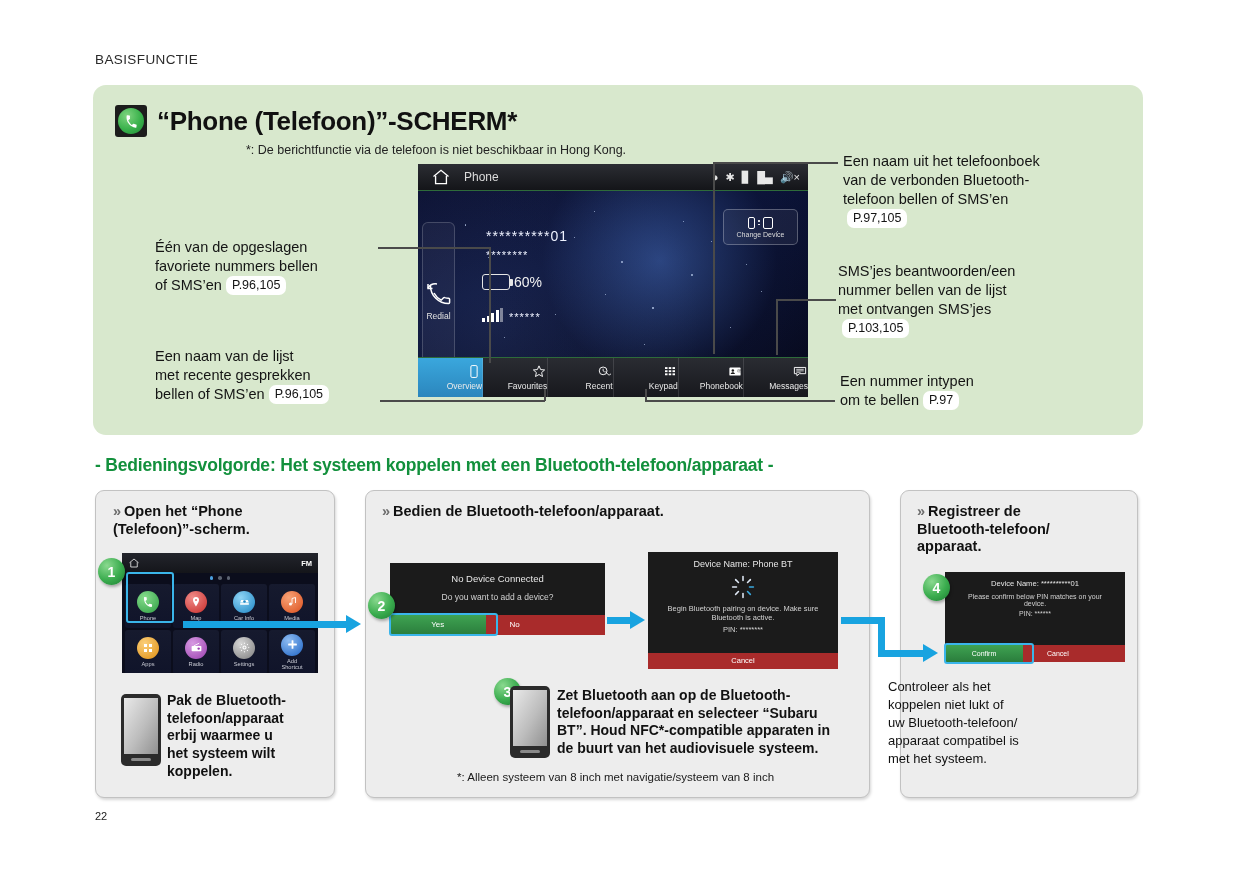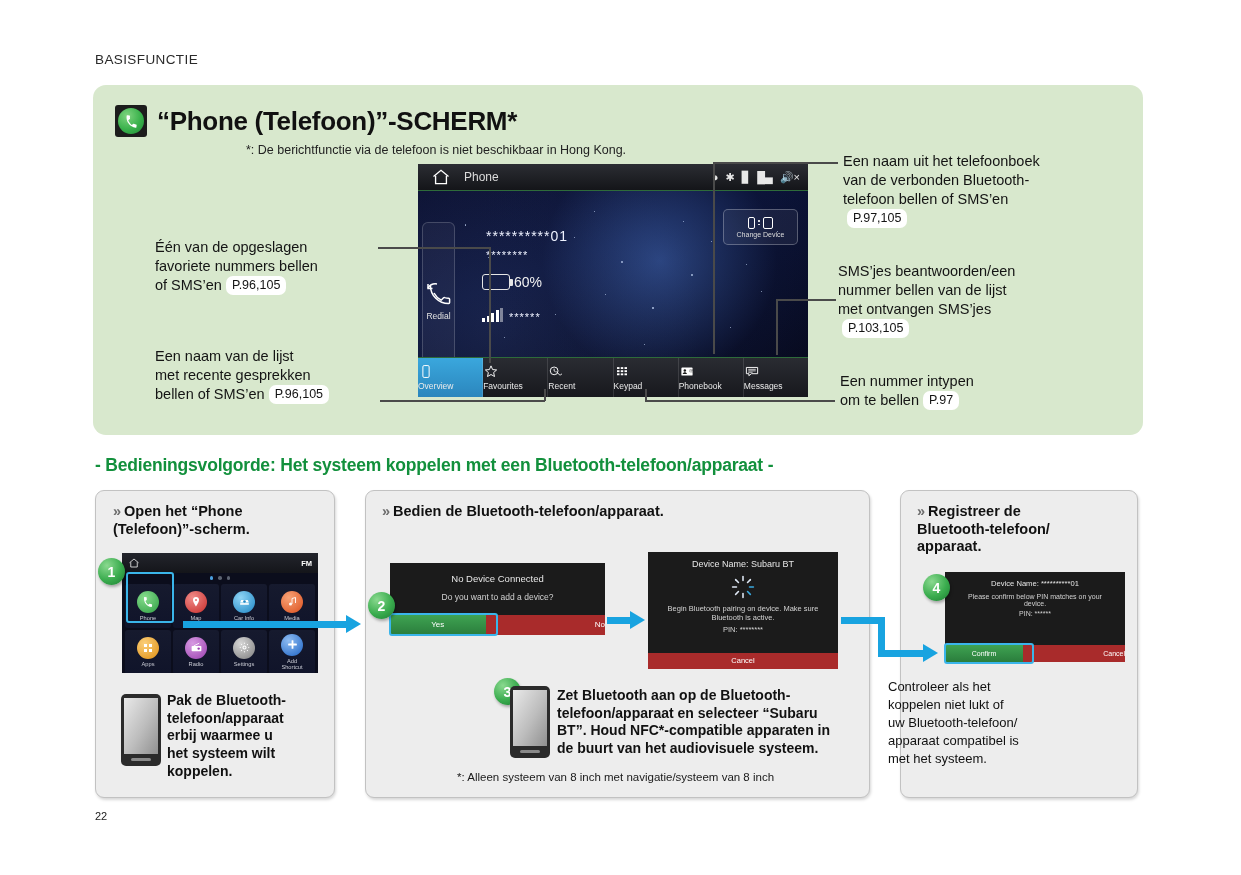--- a/index.html
+++ b/index.html
@@ -93,21 +93,21 @@
   }
   #change-device .cdicons { display:flex; align-items:center; gap:3px; }
   #change-device .dev1 { width:7px; height:12px; border:1.3px solid #fff; border-radius:2px; }
   #change-device .dots { display:flex; flex-direction:column; gap:2px; }
   #change-device .dots span { width:1.6px; height:1.6px; background:#fff; border-radius:50%; }
   #change-device .dev2 { width:10px; height:12px; border:1.3px solid #fff; border-radius:2px; }
   #change-device .lbl { color:#dcdcdc; font-size:7px; }
 
   #hu-tabs { position:absolute; left:0; bottom:0; width:100%; height:40px;
     background:linear-gradient(#2a2c32,#17181d); border-top:1.5px solid #2e6b3a; display:flex; }
-  .hu-tab { flex:1; display:flex; flex-direction:column; align-items:flex-start; justify-content:center;
+  .hu-tab { flex:1; display:flex; flex-direction:column; align-items:flex-end; justify-content:center;
     gap:2px; border-right:1px solid rgba(255,255,255,0.12); }
   .hu-tab:last-child { border-right:none; }
   .hu-tab.active { background:linear-gradient(#3aa7dd,#2b86bd); }
   .hu-tab .lbl { color:#eaeaea; font-size:8.5px; }
   .hu-tab svg { width:16px; height:15px; }
 
   
   .callout { position:absolute; font-size:14.5px; line-height:1.32; color:#141414; }
   .pref { display:inline-block; background:#fff; border-radius:7px; padding:1px 6px;
           font-size:12.5px; margin-left:4px; vertical-align:1px; white-space:nowrap; }
@@ -147,21 +147,21 @@
   .mtile .lbl { color:#c9cbd4; font-size:5.7px; text-align:center; line-height:1.05; }
   #phone-hl { position:absolute; left:126px; top:572px; width:48px; height:51px;
               border:2.5px solid #3ab5ea; border-radius:3px; }
 
   
   .dlg { position:absolute; background:#1b1b1b; }
   .dlg .dtitle { color:#e6e6e6; text-align:center; }
   .dlg .dtext { color:#d2d2d2; text-align:center; }
   .btnrow { display:flex; }
   .btn-yes { flex:1; background:linear-gradient(#3fa352,#2a7d3c); color:#fff; text-align:center; }
-  .btn-no  { flex:1; background:#a92b2b; color:#fff; text-align:right;padding-left:24px; }
+  .btn-no  { flex:1; background:#a92b2b; color:#fff; text-align:left;padding-left:24px; }
   .btn-cancel-full { background:#a92b2b; color:#fff; text-align:center; }
   .hl-box { position:absolute; border:2.5px solid #3ab5ea; border-radius:3px; }
 
   
   .badge { position:absolute; width:27px; height:27px; border-radius:50%;
            background:radial-gradient(circle at 33% 28%, #8ad98f 0%, #3aac4e 55%, #1c7c32 100%);
            color:#fff; font-size:14px; font-weight:bold;
            display:flex; align-items:center; justify-content:center;
            box-shadow:1px 2px 3px rgba(0,0,0,0.3); }
 
@@ -498,21 +498,21 @@
     <div class="btn-no" style="font-size:8px; line-height:20px;">No</div>
   </div>
 </div>
 <div class="hl-box" style="left:389px; top:613px; width:109px; height:23px;"></div>
 <div class="badge" style="left:368px; top:592px;">2</div>
 
 <div class="arrow-line" style="left:183px; top:621px; width:163px; height:7px;"></div>
 <div class="arrow-head" style="left:346px; top:615px; border-top:9px solid transparent; border-bottom:9px solid transparent; border-left:15px solid #18a3e0;"></div>
 
 <div class="dlg" style="left:648px; top:552px; width:190px; height:117px;">
-  <div class="dtitle" style="font-size:9px; margin-top:7px;">Device Name: Subaru BT</div>
+  <div class="dtitle" style="font-size:9px; margin-top:7px;">Device Name: Phone BT</div>
   <div style="display:flex; justify-content:center; margin-top:5px;">
     <svg viewBox="0 0 40 40" style="width:26px;height:26px">
       <g stroke="#dfe8f5" stroke-width="2.4" stroke-linecap="round">
         <line x1="20" y1="4" x2="20" y2="10"></line>
           <line x1="31.3" y1="8.7" x2="27" y2="13"></line>
         <line x1="36" y1="20" x2="30" y2="20" stroke="#3aa9e0"></line>
           <line x1="31.3" y1="31.3" x2="27" y2="27" stroke="#3aa9e0"></line>
         <line x1="20" y1="36" x2="20" y2="30"></line>
           <line x1="8.7" y1="31.3" x2="13" y2="27"></line>
         <line x1="4" y1="20" x2="10" y2="20"></line>

